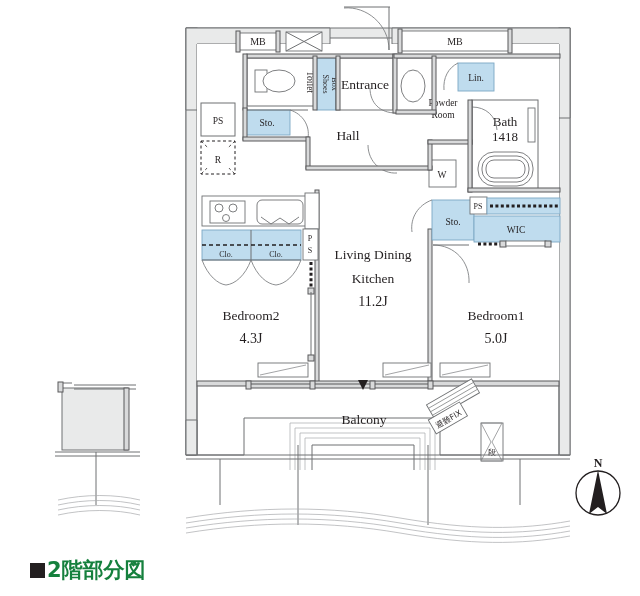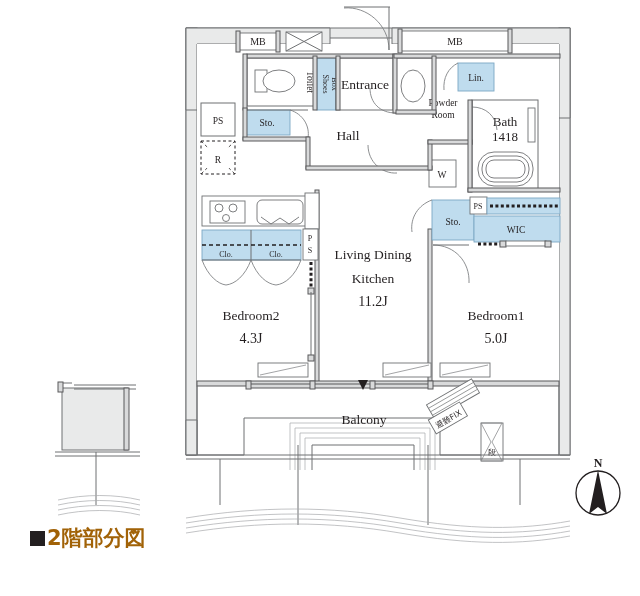--- a/index.html
+++ b/index.html
@@ -24,26 +24,26 @@
   svg.plan {
     position: absolute;
     left: 0; top: 0;
     width: 640px;
     height: 596px;
     display: block;
   }
   .caption {
     position: absolute;
     left: 30px;
-    top: 524px;
+    top: 556px;
     font-family: "DejaVu Sans", "Liberation Sans", sans-serif;
     font-size: 21px;
     font-weight: bold;
     letter-spacing: 0px;
-    color: #a16207;
+    color: #15803d;
     white-space: nowrap;
   }
   .caption .sq {
     display: inline-block;
     width: 15px;
     height: 15px;
     background: #231f20;
     margin-right: 2px;
     vertical-align: -1px;
   }

